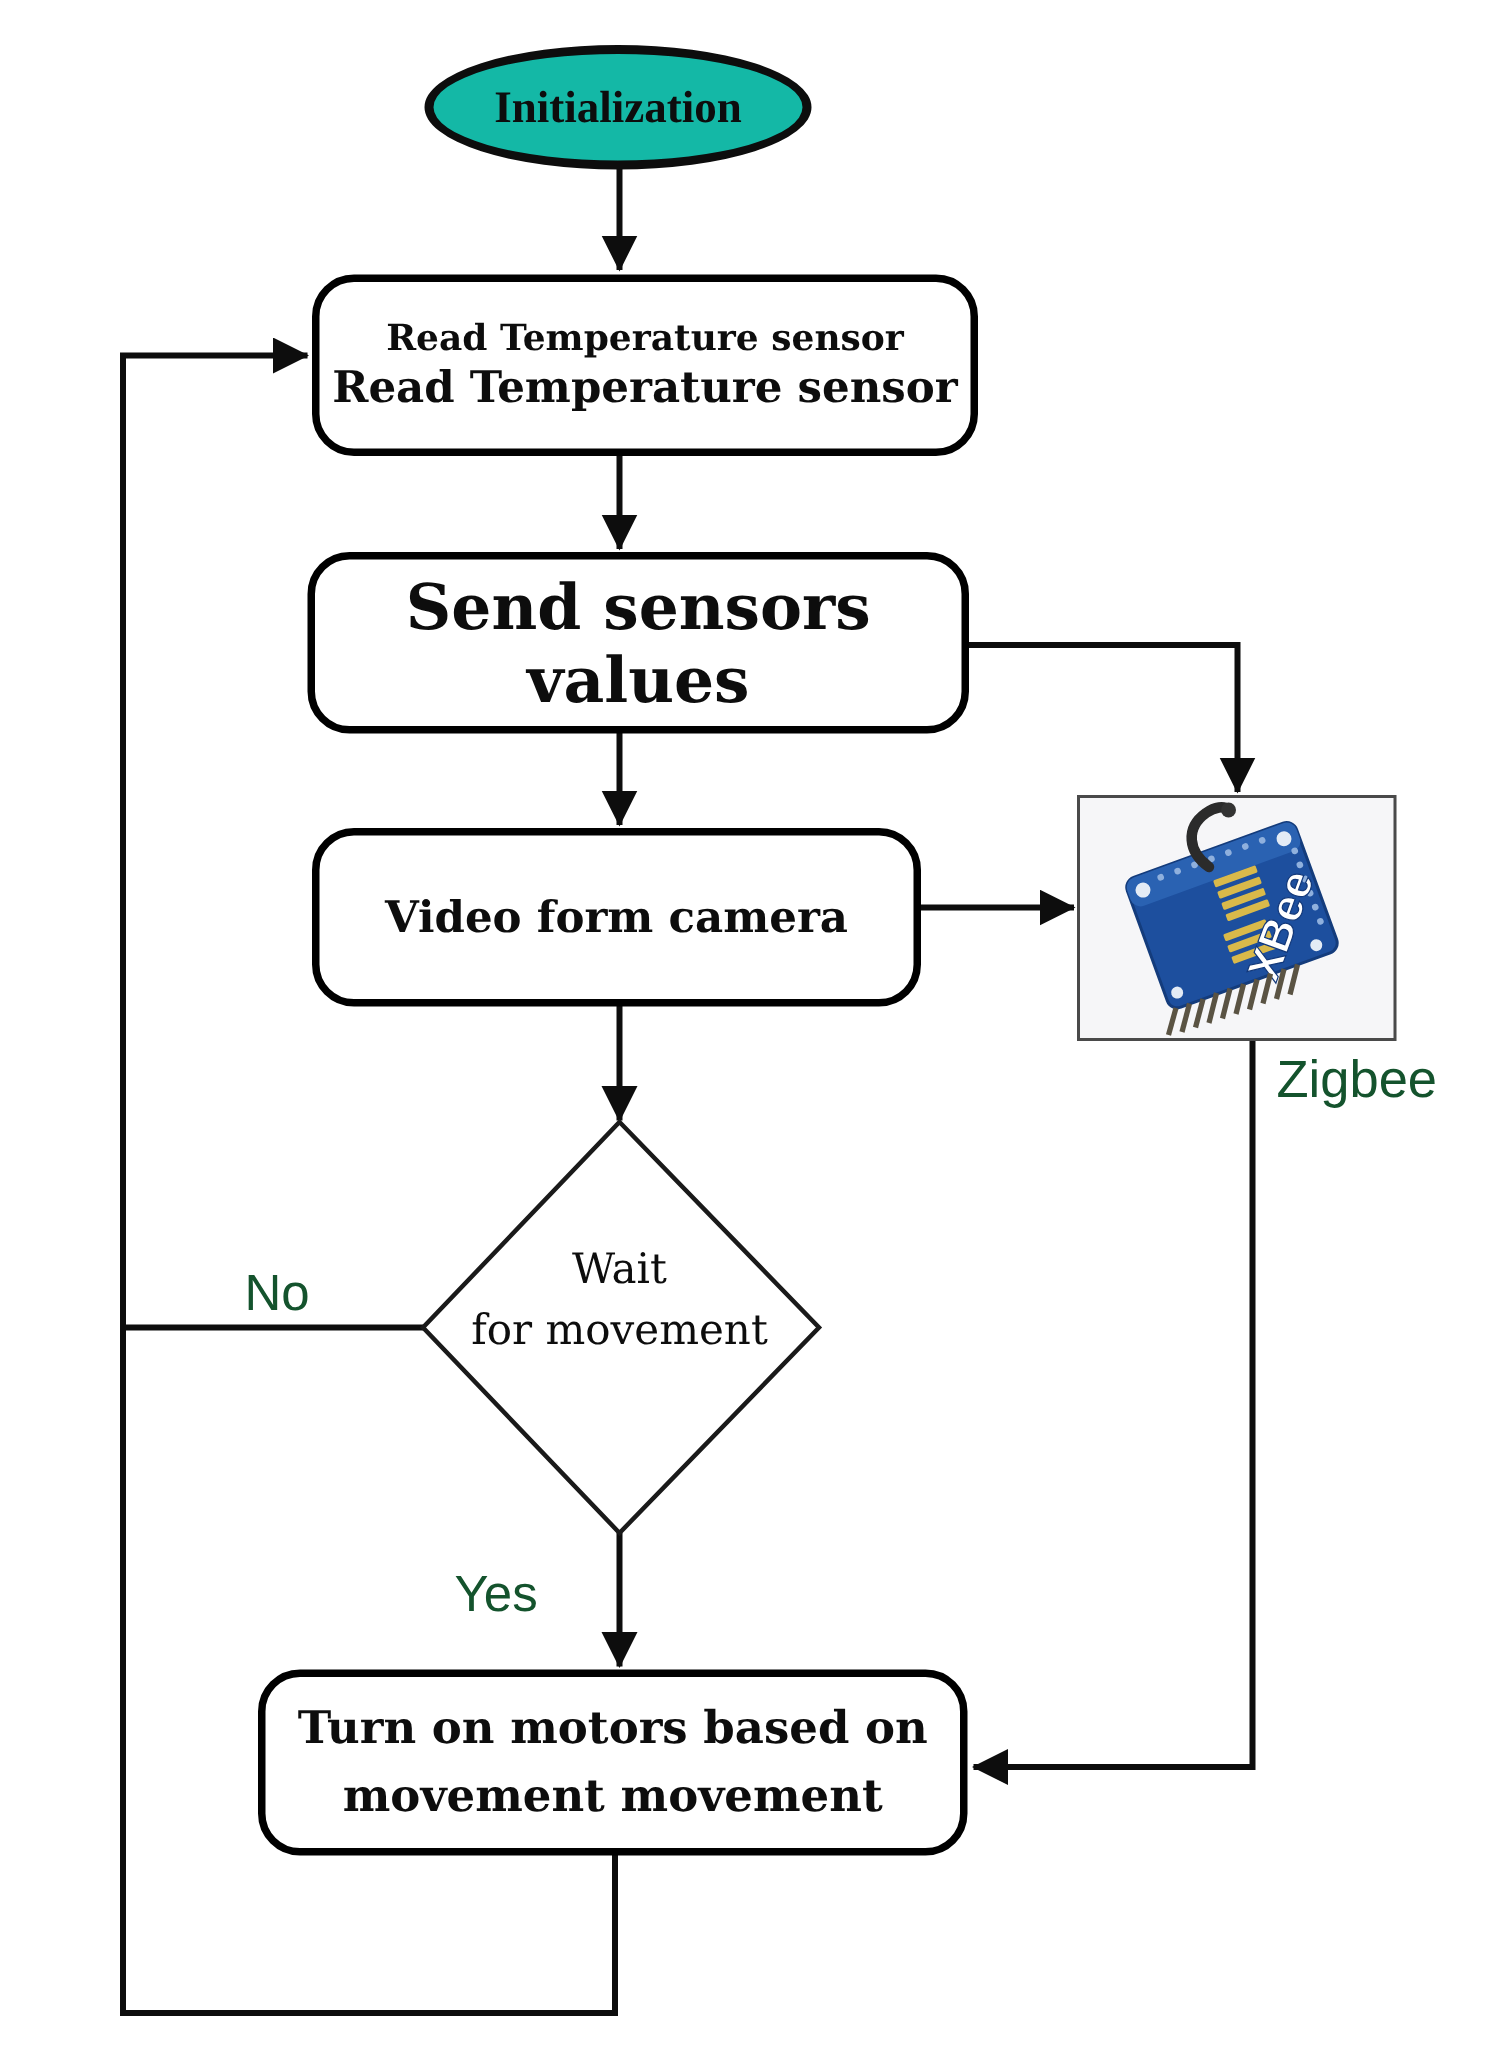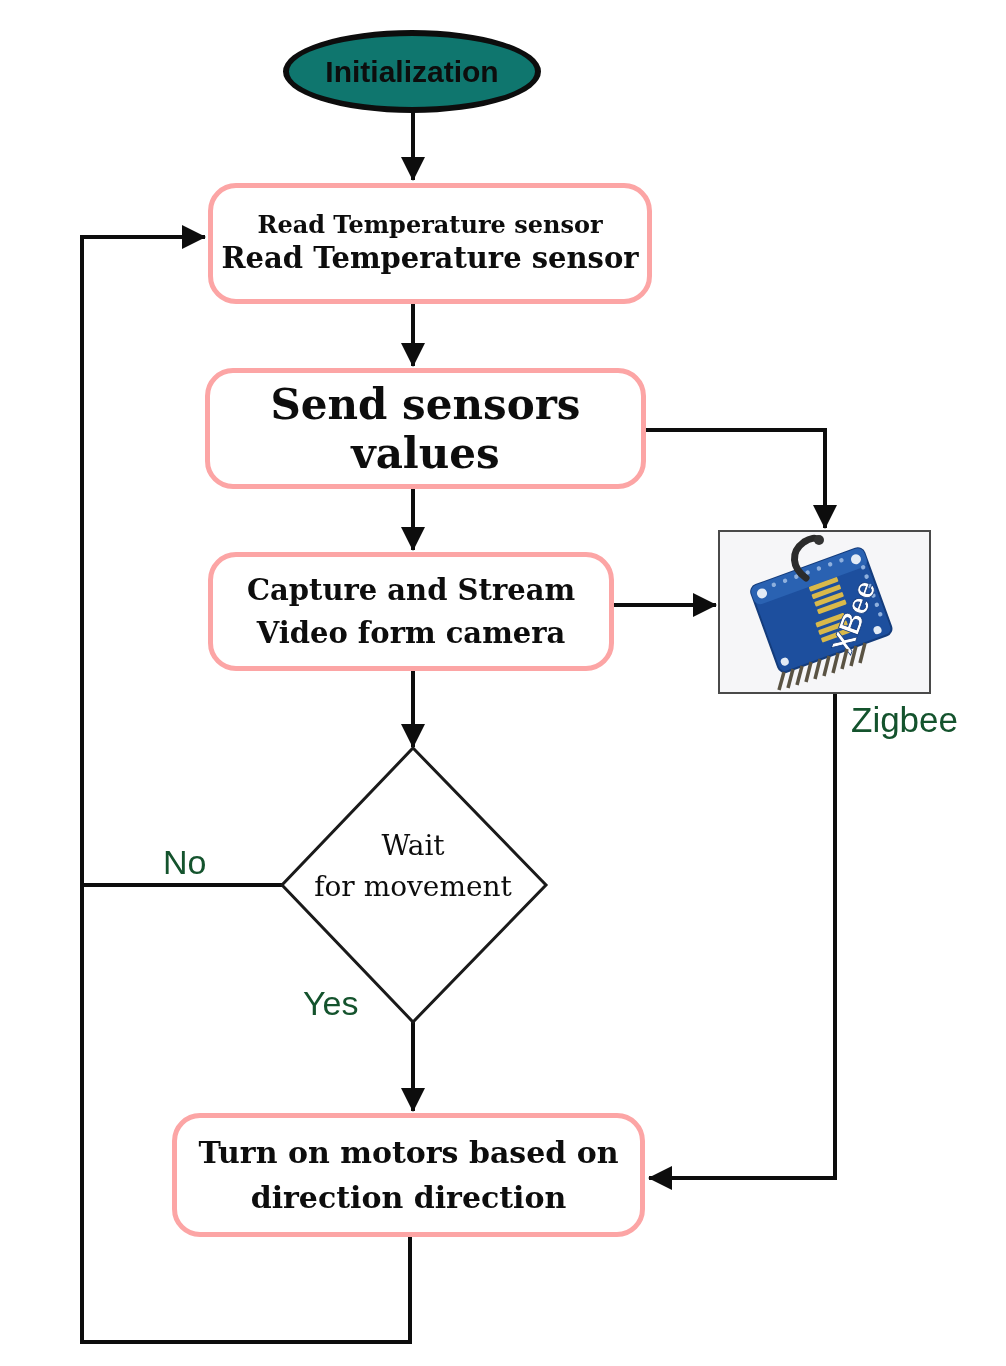--- a/index.html
+++ b/index.html
@@ -1,23 +1,23 @@
 <!DOCTYPE html>
 <html><head>
 <meta charset="utf-8">
 <style>
   html,body{margin:0;padding:0;background:#ffffff;}
   #canvas{position:relative;width:1006px;height:1366px;background:#ffffff;overflow:hidden;
           font-family:"DejaVu Serif", serif;color:#0d0d0d;}
   #connectors{position:absolute;left:0;top:0;z-index:1;}
   .node{position:absolute;z-index:2;box-sizing:border-box;display:flex;flex-direction:column;
         align-items:center;justify-content:center;text-align:center;background:#ffffff;}
-  .terminator{border:6px solid #0d0d0d;border-radius:50%;background:#0f766e;
-              font-family:Liberation Sans, sans-serif;font-weight:bold;font-size:30px;}
-  .process{border:5px solid #fca5a5;border-radius:28px;font-weight:bold;}
+  .terminator{border:6px solid #0d0d0d;border-radius:50%;background:#14b8a6;
+              font-family:Liberation Serif, serif;font-weight:bold;font-size:30px;}
+  .process{border:5px solid #000000;border-radius:28px;font-weight:bold;}
   .lbl{position:absolute;z-index:3;font-family:"Liberation Sans", sans-serif;font-size:34px;color:#14532d;}
   .diamond-text{position:absolute;z-index:2;text-align:center;font-weight:normal;font-size:28px;line-height:1.45;}
   .zigbee-frame{position:absolute;z-index:2;box-sizing:border-box;border:2px solid #4a4a4a;background:#f6f6f8;}
   .r1{font-size:24px;line-height:1.3;}
   .r2{font-size:29px;line-height:1.3;}
   .send-line{font-size:42px;}
   .cap-line{font-size:29px;line-height:1.45;}
   .turn-line{font-size:30px;line-height:1.5;text-align:right;}
 </style>
 </head>
@@ -53,32 +53,31 @@
   <div class="node process" style="left:208px;top:183px;width:444px;height:121px;">
     <div class="r1">Read Temperature sensor</div>
     <div class="r2">Read Temperature sensor</div>
   </div>
 
   <div class="node process" style="left:205px;top:368px;width:441px;height:121px;">
     <div class="send-line">Send sensors values</div>
   </div>
 
   <div class="node process" style="left:208px;top:552px;width:406px;height:119px;">
-    <div class="cap-line">Capture and Stream</div>
     <div class="cap-line">Video form camera</div>
   </div>
 
   <div class="diamond-text" style="left:293px;top:826px;width:240px;">
     <div>Wait</div>
     <div>for movement</div>
   </div>
 
   <div class="node process" style="left:172px;top:1113px;width:473px;height:124px;">
     <div class="turn-line">Turn on motors based on</div>
-    <div class="turn-line">direction direction</div>
+    <div class="turn-line">movement movement</div>
   </div>
 
   <div class="zigbee-frame" style="left:718px;top:530px;width:213px;height:164px;">
     <svg width="209" height="160" viewBox="0 0 209 160">
       <g transform="translate(102,80) rotate(-20)">
         <rect x="-60" y="-48" width="120" height="92" rx="7" fill="#1d4f9e" stroke="#143c7c" stroke-width="2"></rect>
         <rect x="-60" y="-48" width="120" height="20" rx="7" fill="#2a62b2"></rect>
         <circle cx="-50" cy="-38" r="5" fill="#e3ebf5"></circle>
         <circle cx="50" cy="-38" r="5" fill="#e3ebf5"></circle>
         <circle cx="-52" cy="34" r="4" fill="#e3ebf5"></circle>
@@ -122,16 +121,16 @@
         <line x1="145" y1="111" x2="140" y2="131"></line>
       </g>
       <g>
         <path d="M86 46 C72 36 70 20 84 10 C90 6 96 5 99 8" stroke="#2b2b2b" stroke-width="7" fill="none" stroke-linecap="round"></path>
         <circle cx="99" cy="8" r="5" fill="#333333"></circle>
       </g>
     </svg>
   </div>
 
   <div class="lbl" style="left:163px;top:843px;">No</div>
-  <div class="lbl" style="left:303px;top:984px;">Yes</div>
+  <div class="lbl" style="left:303px;top:1044px;">Yes</div>
   <div class="lbl" style="left:851px;top:700px;font-size:35px;">Zigbee</div>
 
 </div>
 
 </body></html>

